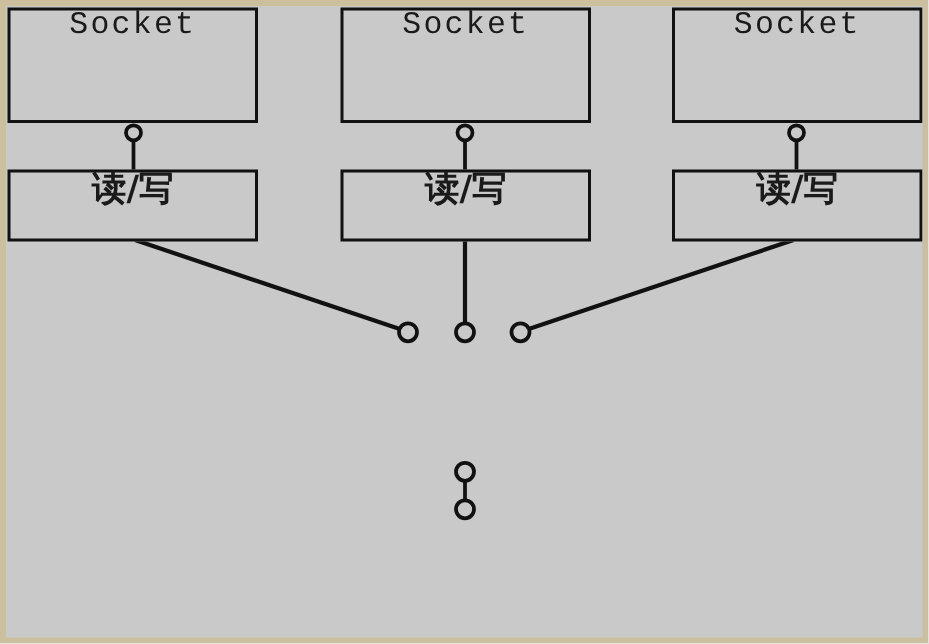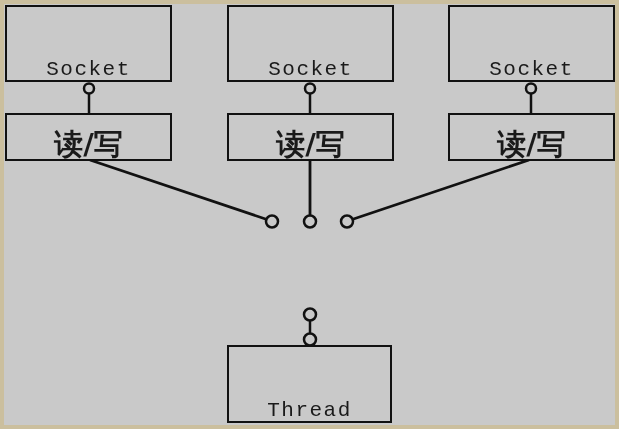--- a/index.html
+++ b/index.html
@@ -33,37 +33,37 @@
     width: 619px;
     height: 429px;
     z-index: 5;
   }
   .node {
     position: absolute;
     box-sizing: border-box;
     background: #c9c9c9;
     border: 2px solid #111111;
     display: flex;
-    align-items: flex-end;
+    align-items: flex-start;
     justify-content: center;
     z-index: 10;
   }
   .node-label {
     color: #1a1a1a;
     white-space: nowrap;
     line-height: 1;
   }
   .label-latin {
     font-family: "Liberation Mono", "DejaVu Sans Mono", monospace;
     font-size: 21px;
     letter-spacing: 1.5px;
   }
   .label-cjk {
     font-family: "DejaVu Sans", "Liberation Sans", sans-serif;
-    font-size: 29px;
+    font-size: 23px;
     font-weight: 600;
     letter-spacing: 0px;
   }
 </style>
 </head>
 <body>
 
 <div id="canvas">
 
   <svg id="edges" viewBox="0 0 619 429" width="619" height="429" xmlns="http://www.w3.org/2000/svg">
@@ -123,18 +123,15 @@
 
   <div class="node" style="left:227px; top:113px; width:167px; height:48px;">
     <span class="node-label label-cjk">读/写</span>
   </div>
 
   <div class="node" style="left:448px; top:113px; width:167px; height:48px;">
     <span class="node-label label-cjk">读/写</span>
   </div>
 
 
-  <div class="node" style="left:227px; top:345px; width:165px; height:78px;">
-    <span class="node-label label-latin">Thread</span>
-  </div>
 
   <div id="frame"></div>
 </div>
 
 </body></html>

